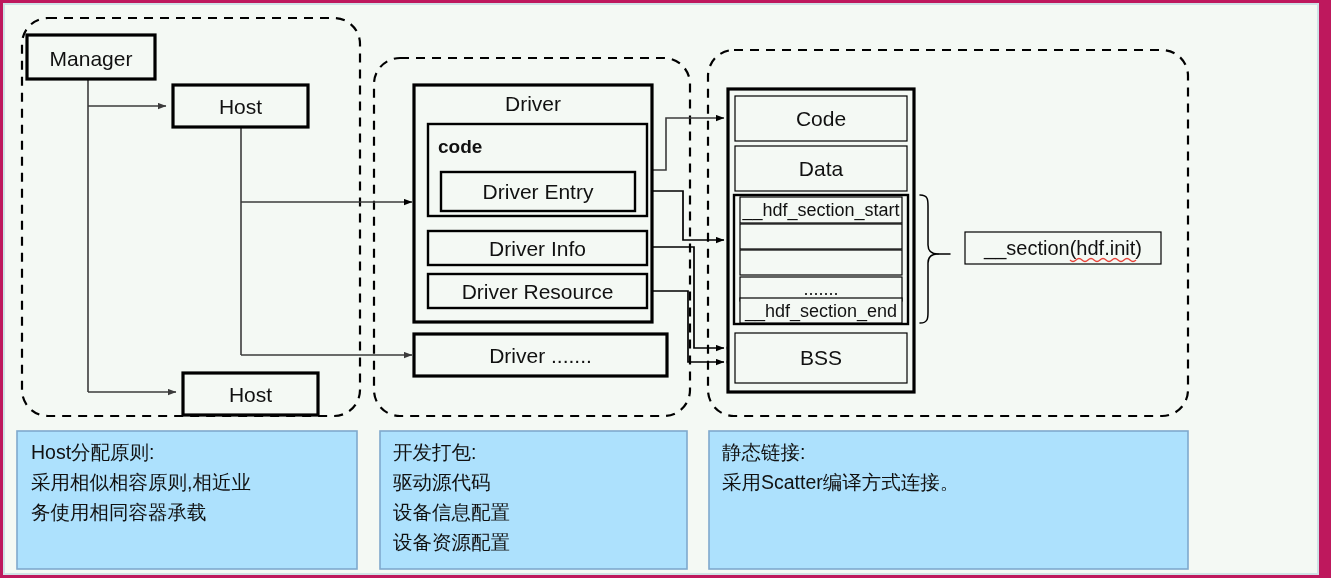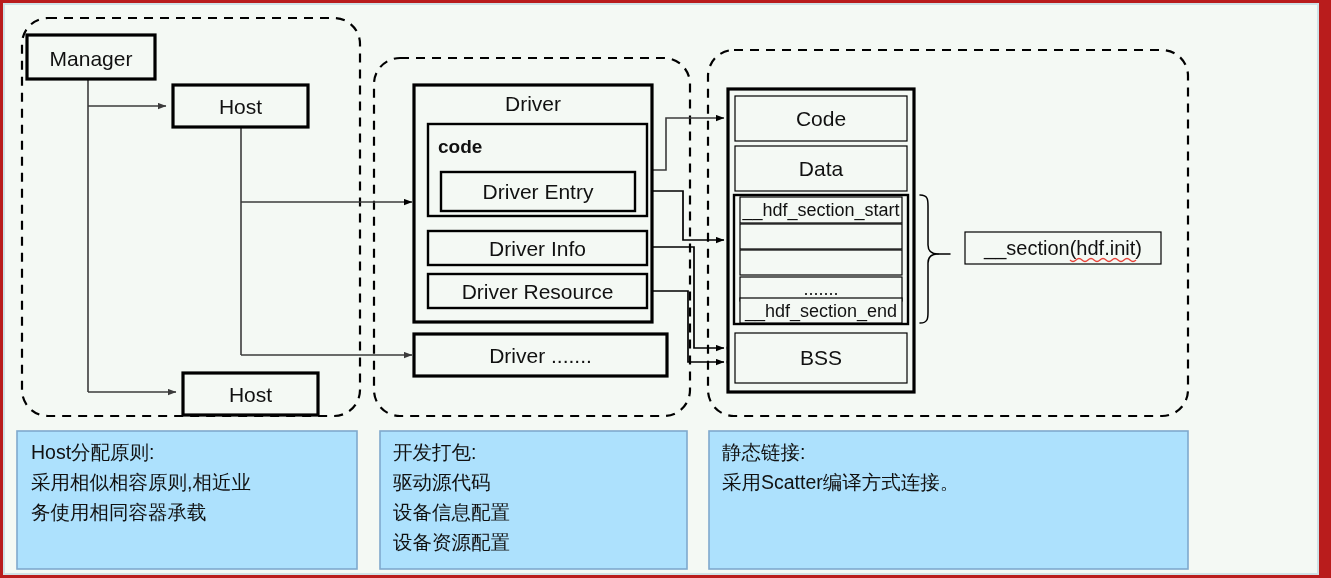--- a/index.html
+++ b/index.html
@@ -8,21 +8,21 @@
     background: #ffffff;
   }
   body {
     font-family: "Liberation Sans", "DejaVu Sans", sans-serif;
   }
   #stage {
     position: relative;
     width: 1331px;
     height: 578px;
     overflow: hidden;
-    background: #b91c1c;
+    background: #be185d;
   }
   #diagram {
     position: absolute;
     left: 0;
     top: 0;
     width: 1331px;
     height: 578px;
     display: block;
   }
   .outer-frame {

